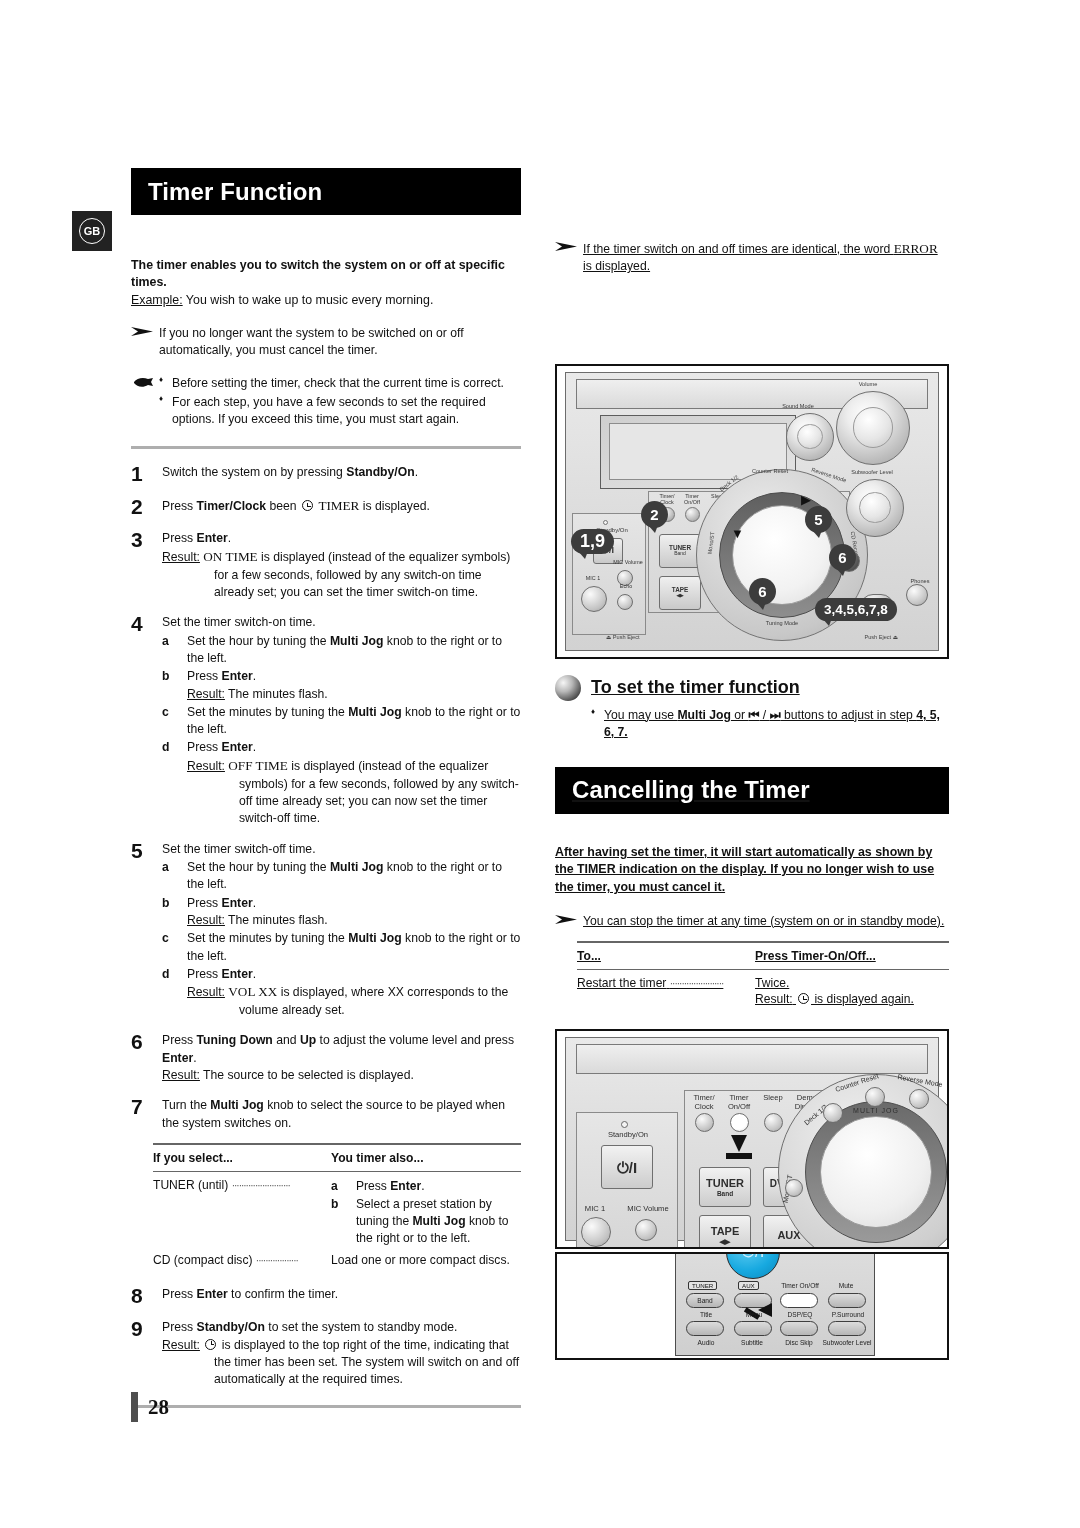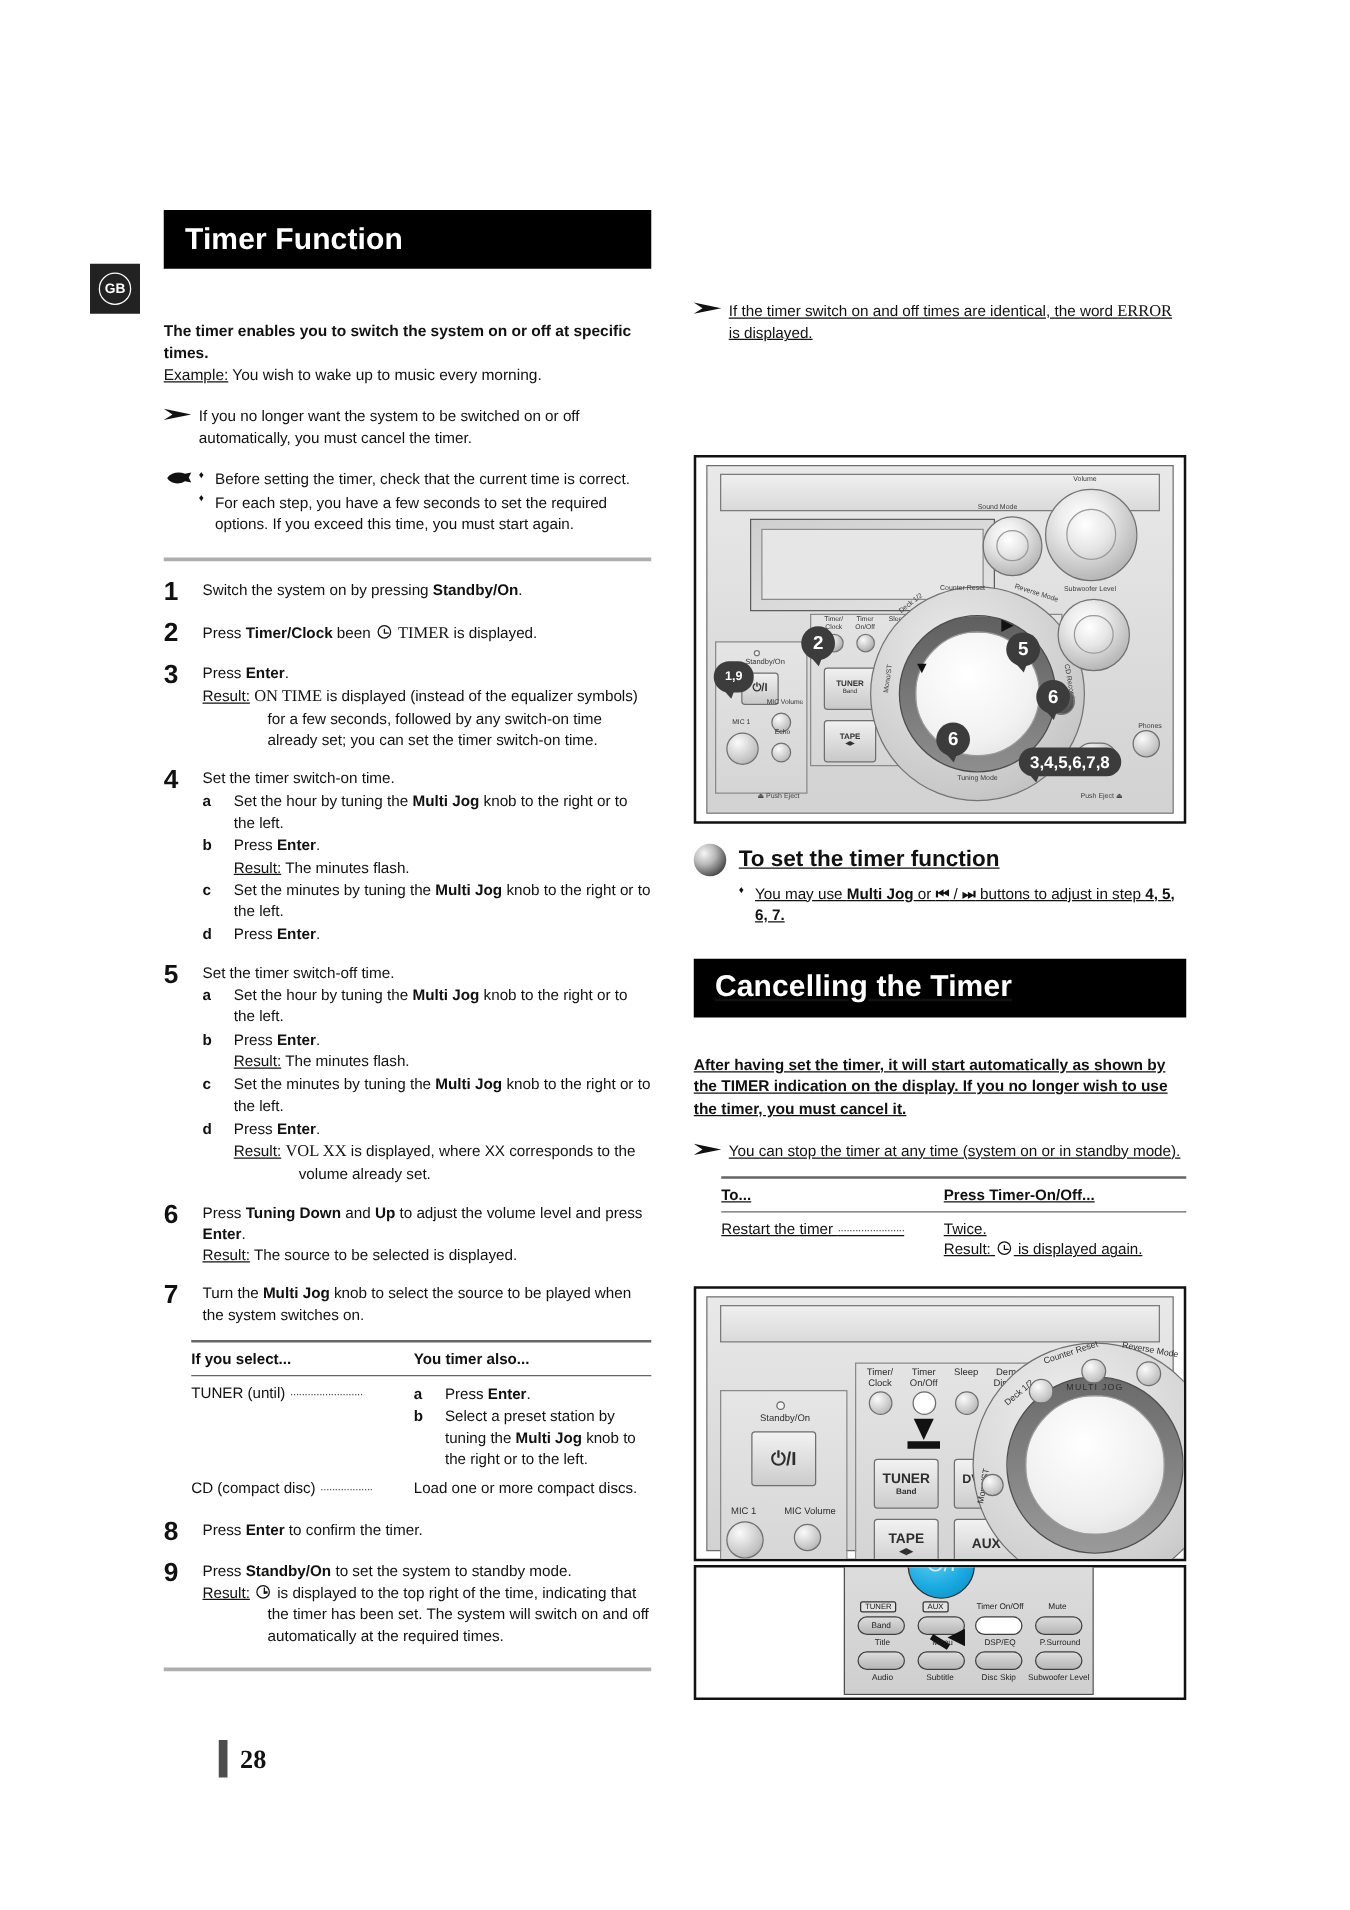--- a/index.html
+++ b/index.html
@@ -186,21 +186,21 @@
     position:absolute; font-size:5.6px; color:#3a3a3a; text-align:center; width:60px;
   }
 
   
   .callout{
     position:absolute; background:#3c3c3c; color:#fff; border-radius:50%;
     width:27px; height:27px; display:flex; align-items:center; justify-content:center;
     font-size:15px; font-weight:bold; z-index:9;
   }
   .callout.wide{
-    border-radius:14px; width:auto; padding:0 9px; height:25px; font-size:10px;
+    border-radius:14px; width:auto; padding:0 9px; height:25px; font-size:18px;
   }
   .callout.wider{
     border-radius:13px; width:auto; padding:0 9px; height:23px; font-size:13.5px;
   }
   .callout:after{
     content:""; position:absolute; left:7px; bottom:-5px; width:0;height:0;
     border-left:7px solid transparent; border-right:3px solid transparent;
     border-top:8px solid #3c3c3c;
   }
 
@@ -277,21 +277,21 @@
   .r-arrow{
     position:absolute; width:0;height:0;
     border-top:7px solid transparent;border-bottom:7px solid transparent;
     border-right:14px solid #111;
   }
   .r-arrow-tail{ position:absolute; width:16px;height:5px;background:#111;
     transform:rotate(32deg); }
 
   
   .pgnum{
-    position:absolute; left:131px; top:1392px; display:flex; align-items:center;margin-left:44px;
+    position:absolute; left:131px; top:1392px; display:flex; align-items:center;
   }
   .pgnum .bar{ width:7px; height:30px; background:#4e4e4e; margin-right:10px; }
   .pgnum .n{ font-family:"Liberation Serif", serif; font-size:21px; font-weight:bold; }
   .hand-ico svg{ display:block; }
 </style>
 </head>
 <body>
 
 <div class="page">
 
@@ -378,20 +378,21 @@
             </div>
           </div>
           <div class="sub">
             <div class="letter">c</div>
             <div class="sbody"><span>Set the minutes by tuning the </span><b>Multi Jog</b><span> knob to the right or to the left.</span></div>
           </div>
           <div class="sub">
             <div class="letter">d</div>
             <div class="sbody">
               <span>Press </span><b>Enter</b><span>.</span>
+              <div class="result hang"><span class="rl">Result:</span> <span class="serif">OFF TIME</span><span> is displayed (instead of the equalizer symbols) for a few seconds, followed by any switch-off time already set; you can now set the timer switch-off time.</span></div>
             </div>
           </div>
         </div>
       </div>
 
       <div class="step">
         <div class="num">5</div>
         <div class="body">
           <span>Set the timer switch-off time.</span>
           <div class="sub">

